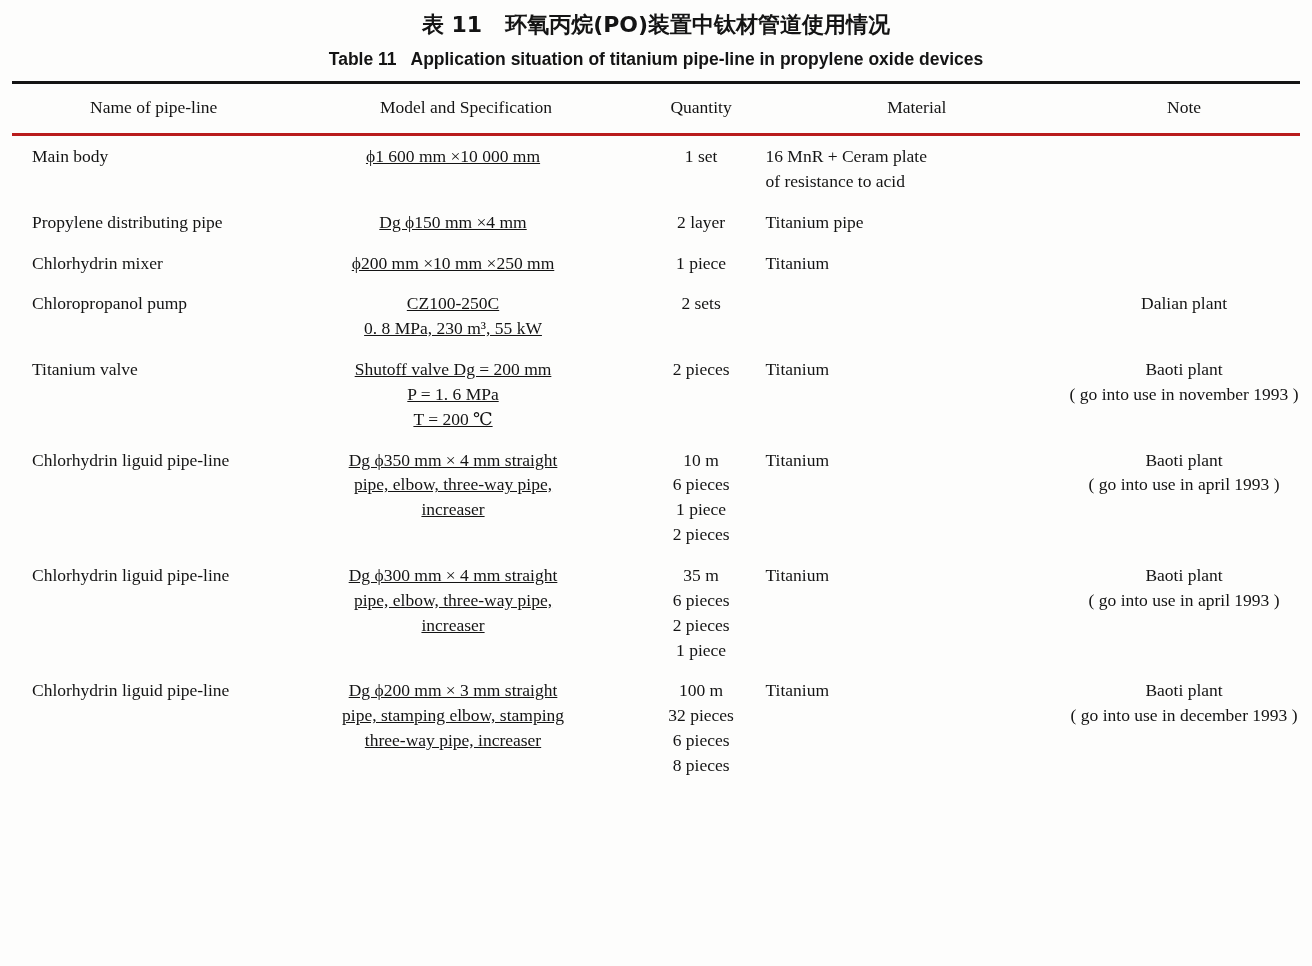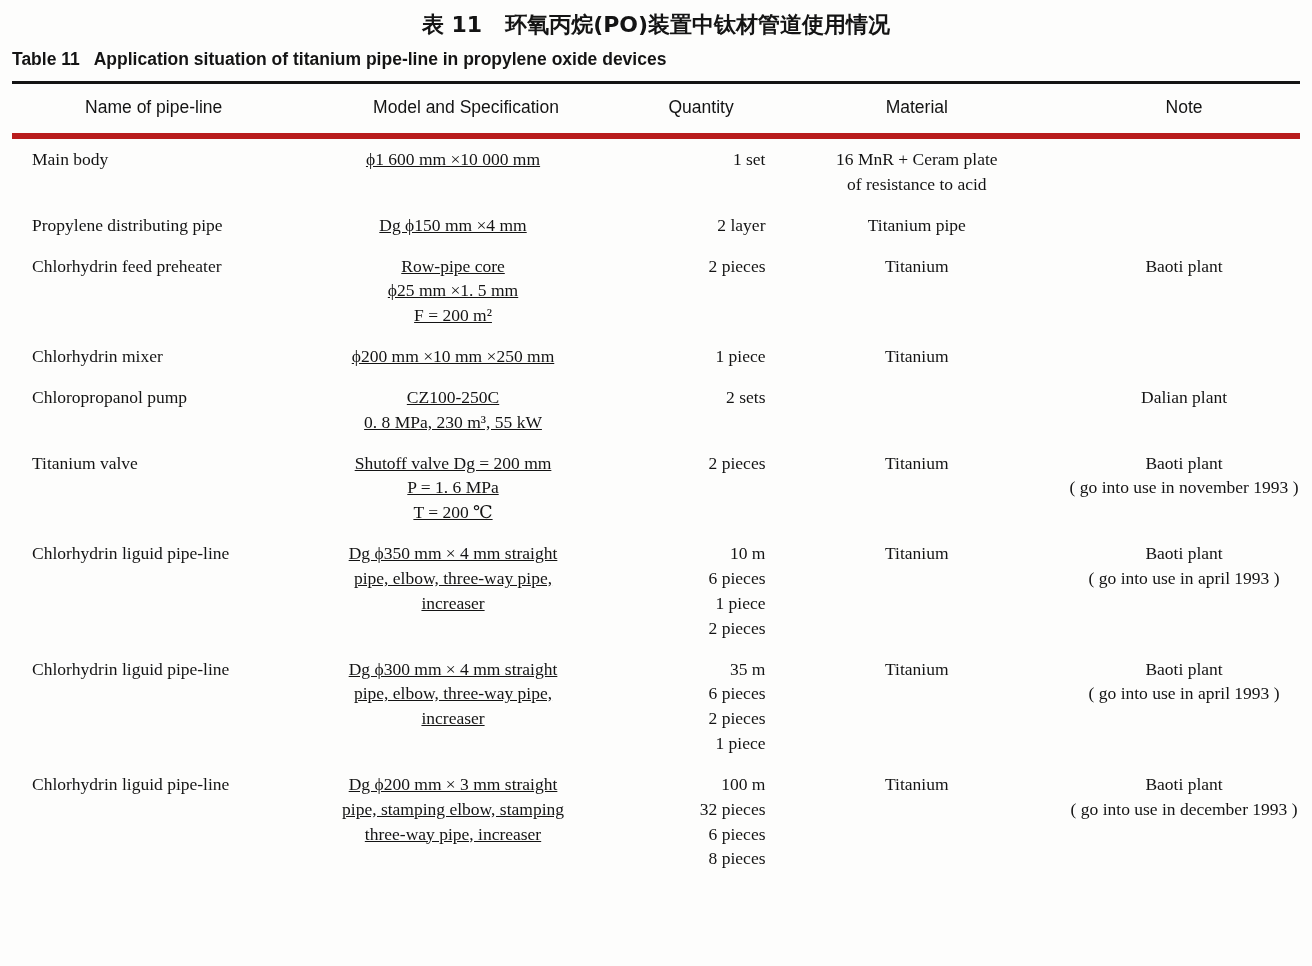--- a/index.html
+++ b/index.html
@@ -17,53 +17,53 @@
   }
   .title-zh {
     text-align: center;
     font-family: "DejaVu Sans", "Liberation Sans", sans-serif;
     font-weight: bold;
     font-size: 22px;
     white-space: pre;
     margin-top: 2px;
   }
   .title-en {
-    text-align: left;
+    text-align: center;
     font-family: "Liberation Sans", "DejaVu Sans", sans-serif;
     font-weight: bold;
     font-size: 17.5px;
     white-space: pre;
     margin-top: 9px;
     margin-bottom: 11px;
   }
   table.paper-table {
     width: 100%;
     border-collapse: collapse;
     border-top: 3px solid #141414;
     table-layout: fixed;
   }
   thead th {
-    border-bottom: 6px solid #b91c1c;
+    border-bottom: 3px solid #b91c1c;
     font-weight: normal;
     font-size: 17.5px;
     padding: 13px 0 15px 0;
     text-align: center;
-    font-family: Liberation Sans, sans-serif;
+    font-family: Liberation Serif, serif;
   }
   td {
     vertical-align: top;
     font-size: 17.5px;
     line-height: 1.42;
     padding: 8px 0 8px 0;
     white-space: pre-line;
   }
   td.c-name  { text-align: left;  padding-left: 20px; }
   td.c-model { text-align: center;  padding-right: 26px; text-decoration: underline; }
-  td.c-qty   { text-align: right; }
-  td.c-mat   { text-align: center; }
+  td.c-qty   { text-align: center; }
+  td.c-mat   { }
   td.c-note  { text-align: center; }
 </style>
 </head>
 <body>
 
 <div class="page">
 
   <div class="title-zh">表 11   环氧丙烷(PO)装置中钛材管道使用情况</div>
 
   <div class="title-en">Table 11   Application situation of titanium pipe-line in propylene oxide devices</div>
@@ -97,29 +97,20 @@
   </tr>
 
   <tr>
     <td class="c-name">Propylene distributing pipe</td>
     <td class="c-model">Dg ϕ150 mm ×4 mm</td>
     <td class="c-qty">2 layer</td>
     <td class="c-mat">Titanium pipe</td>
     <td class="c-note"></td>
   </tr>
 
-  <tr>
-    <td class="c-name">Chlorhydrin feed preheater</td>
-    <td class="c-model">Row-pipe core
-ϕ25 mm ×1. 5 mm
-F = 200 m²</td>
-    <td class="c-qty">2 pieces</td>
-    <td class="c-mat">Titanium</td>
-    <td class="c-note">Baoti plant</td>
-  </tr>
 
   <tr>
     <td class="c-name">Chlorhydrin mixer</td>
     <td class="c-model">ϕ200 mm ×10 mm ×250 mm</td>
     <td class="c-qty">1 piece</td>
     <td class="c-mat">Titanium</td>
     <td class="c-note"></td>
   </tr>
 
   <tr>

